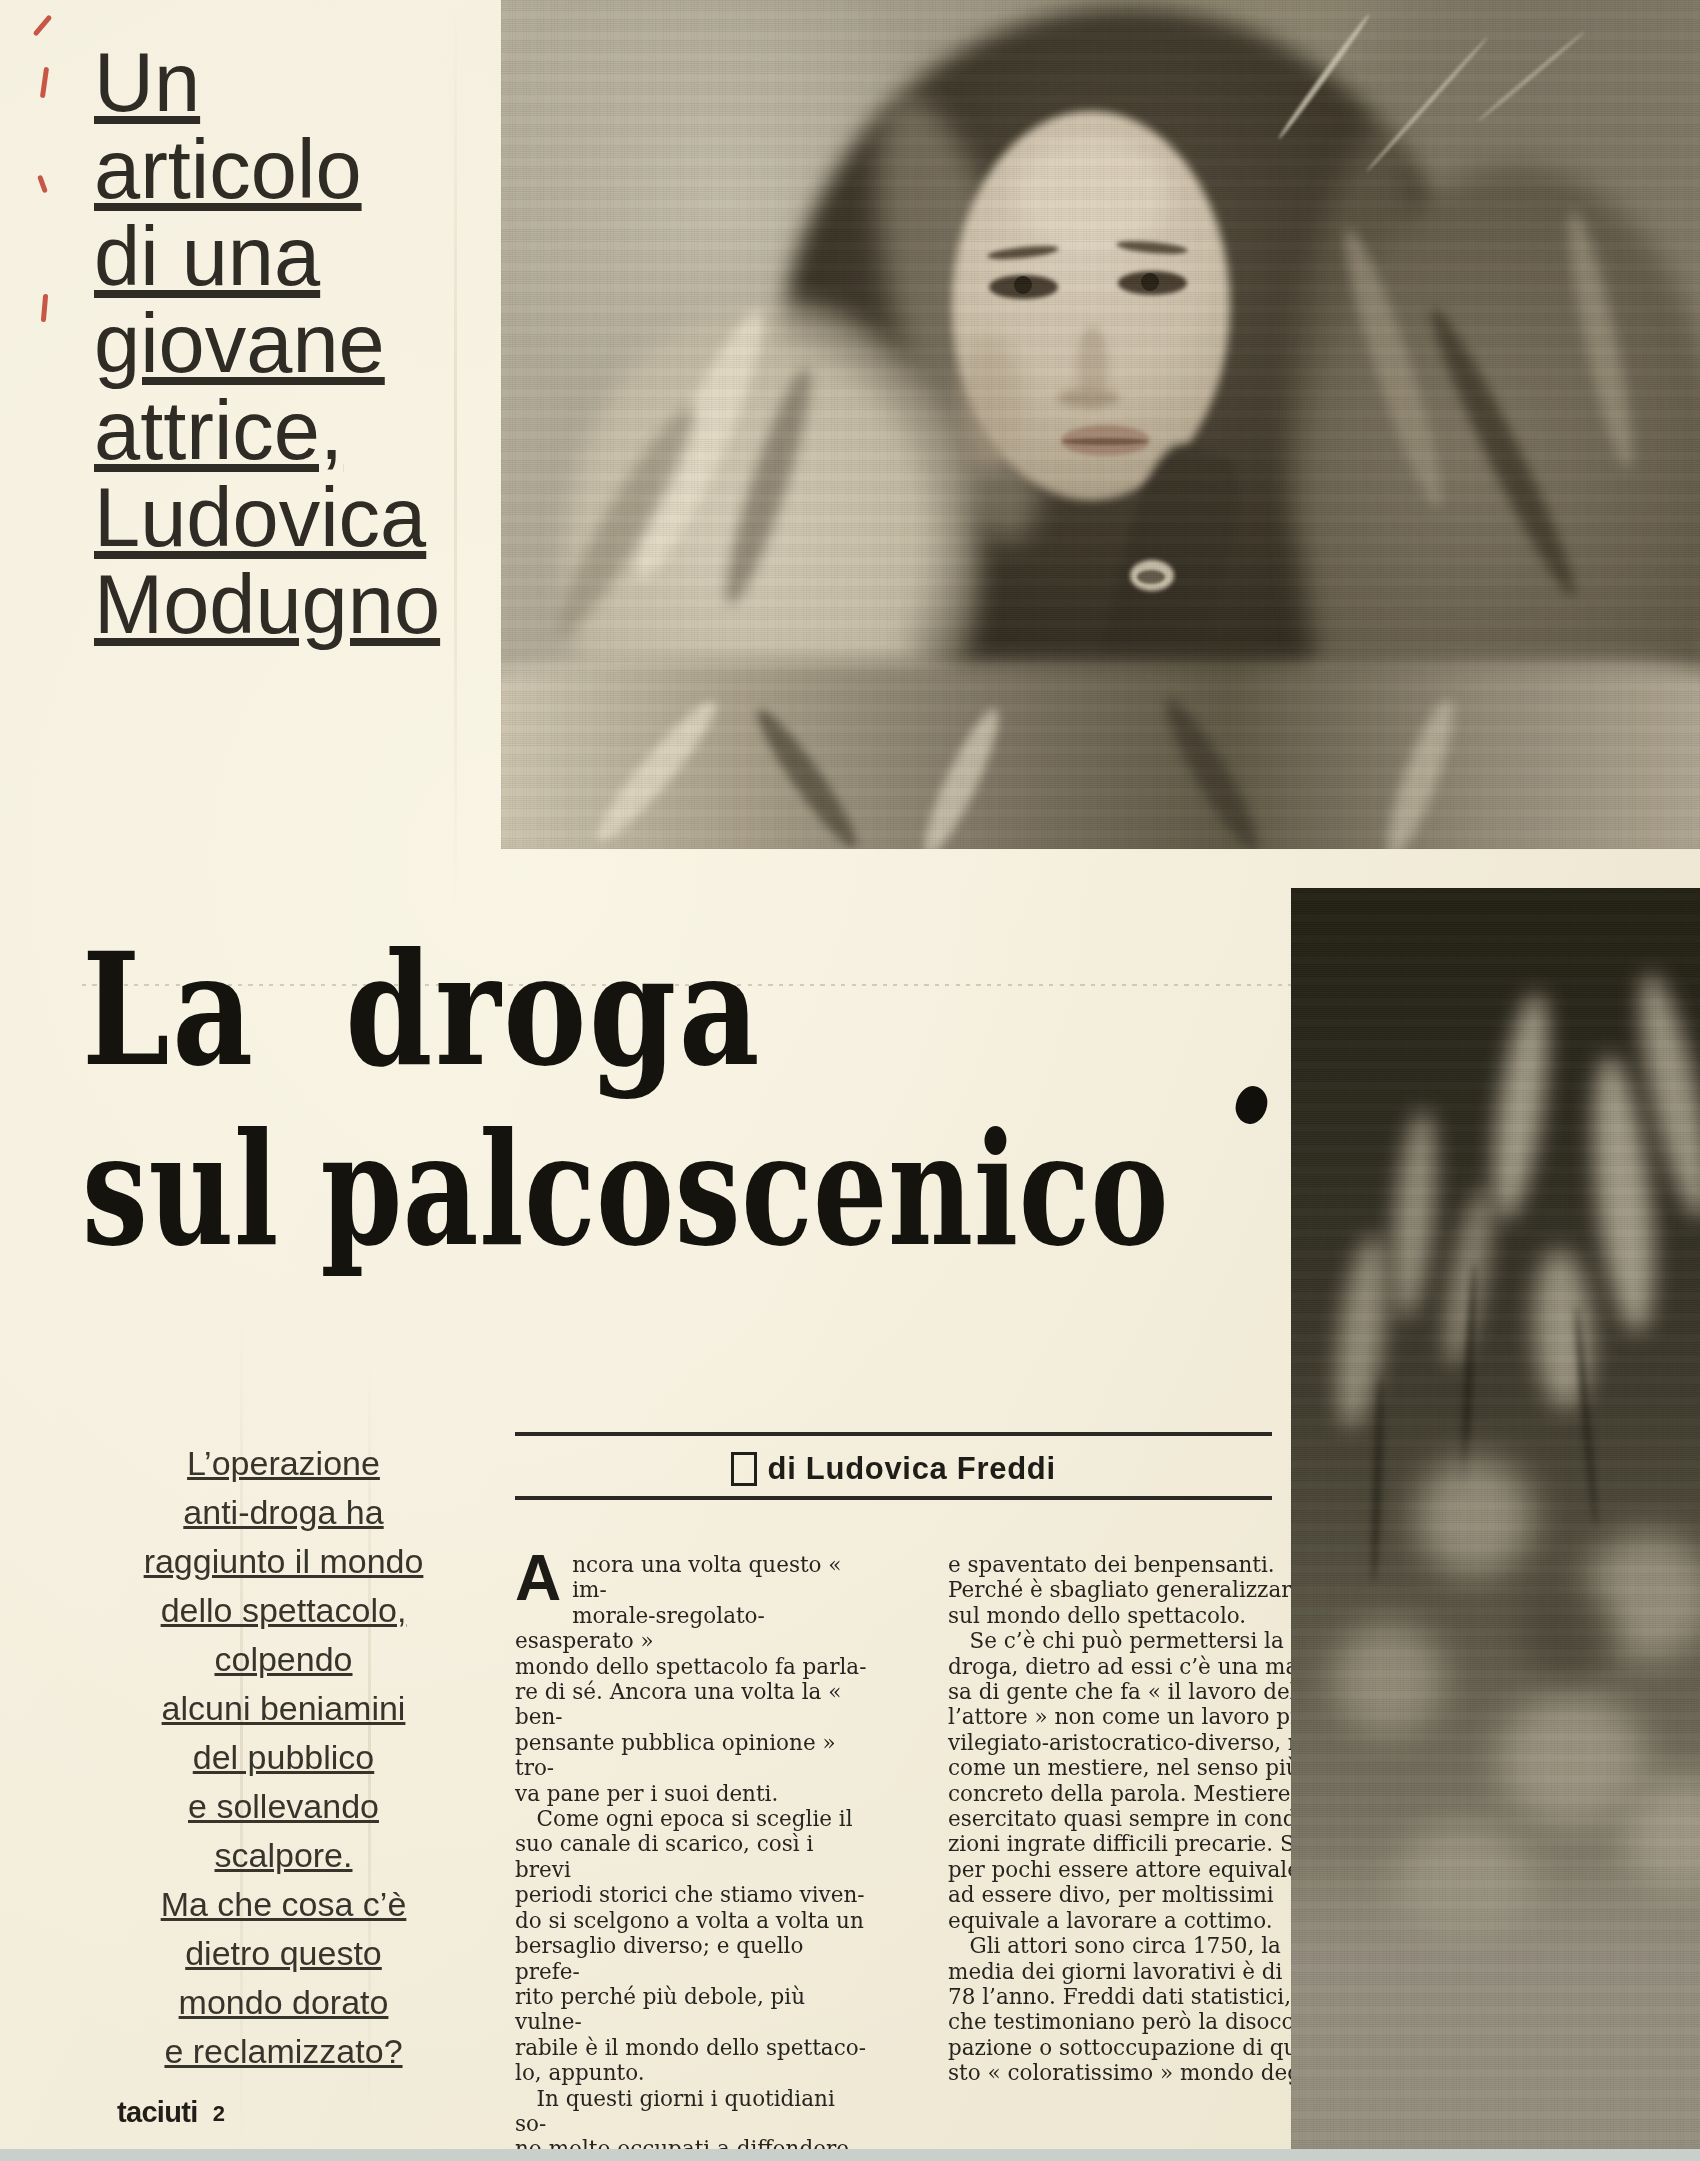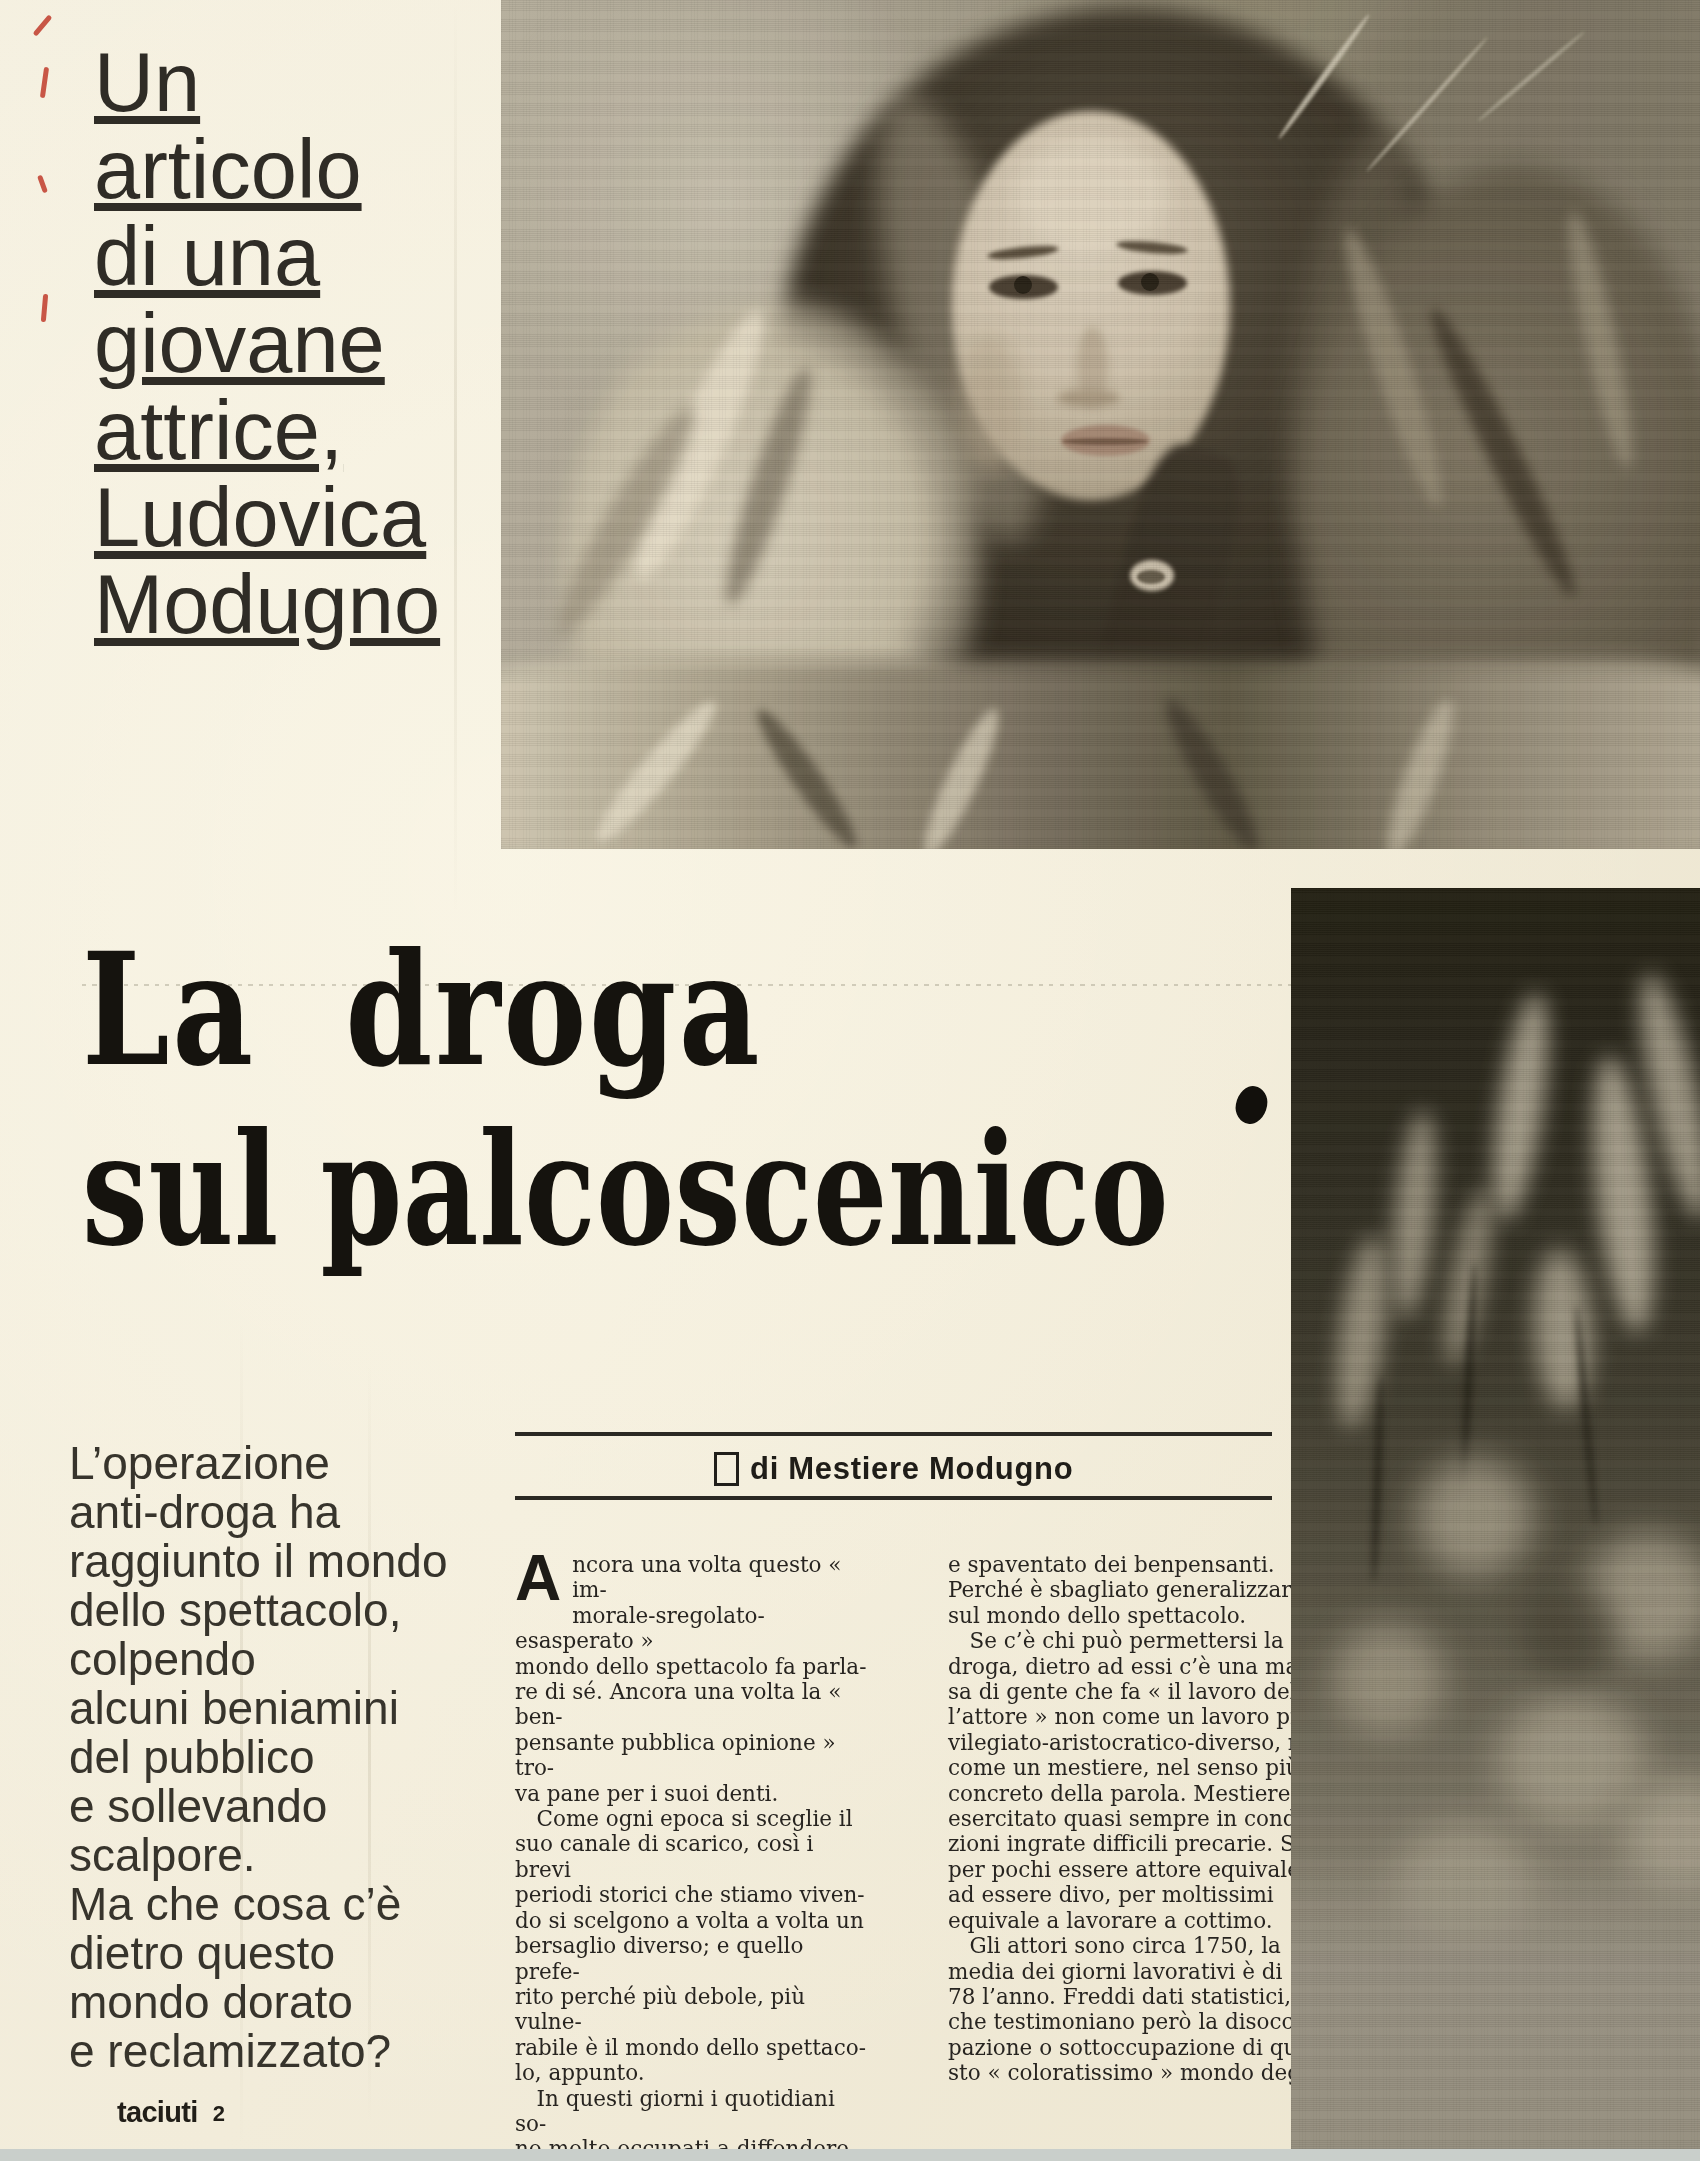--- a/index.html
+++ b/index.html
@@ -28,22 +28,22 @@
   .headline{position:absolute;left:82px;line-height:1;font-family:"DejaVu Serif",serif;
             font-weight:700;color:#15130e;white-space:nowrap;}
   .hl1{top:932px;font-size:156px;}
   .hl2{top:1112px;font-size:156px;}
   .sq{display:inline-block;transform-origin:left bottom;}
   .sq1{transform:scaleX(0.80);word-spacing:.35em;letter-spacing:.02em;}
   .sq2{transform:scaleX(0.75);letter-spacing:.005em;}
   .dotline{position:absolute;left:82px;top:984px;width:1209px;height:2.1px;opacity:.35;
            background:repeating-linear-gradient(90deg,#8a8570 0 4.2px,rgba(0,0,0,0) 4.2px 10.4px);}
   
-  .standfirst{position:absolute;left:69px;top:1439px;width:429px;text-align:left;
-              font-size:46px;line-height:49px;color:#37342c;white-space:pre-line;}
+  .standfirst{position:absolute;left:69px;top:1439px;width:429px;text-align:center;
+              font-size:34px;line-height:49px;color:#37342c;white-space:pre-line;text-decoration:underline;}
   
   .rule{position:absolute;left:515px;width:757px;height:3.5px;background:#2b2923;}
   .rule-top{top:1432px;}
   .rule-bottom{top:1496px;}
   .byline{position:absolute;left:515px;top:1449px;width:757px;height:40px;
           display:flex;justify-content:center;align-items:center;gap:11px;}
   .byline-box{display:inline-block;width:19.4px;height:28px;border:3.5px solid #211f1a;background:rgba(0,0,0,0);}
   .byline-text{font-size:31px;font-weight:700;letter-spacing:0.7px;color:#1f1d18;}
   
   .bodycol{position:absolute;top:1552px;font-family:"DejaVu Serif",serif;
@@ -135,21 +135,21 @@
 e sollevando
 scalpore.
 Ma che cosa c’è
 dietro questo
 mondo dorato
 e reclamizzato?</div>
 
   <div class="rule rule-top"></div>
   <div class="byline">
     <span class="byline-box"></span>
-    <span class="byline-text">di Mestiere Modugno</span>
+    <span class="byline-text">di Ludovica Freddi</span>
   </div>
   <div class="rule rule-bottom"></div>
 
   <div class="bodycol col1"><span class="dropcap">A</span><span>ncora una volta questo « im-
 morale-sregolato-esasperato »
 mondo dello spettacolo fa parla-
 re di sé. Ancora una volta la « ben-
 pensante pubblica opinione » tro-
 va pane per i suoi denti.
   Come ogni epoca si sceglie il

